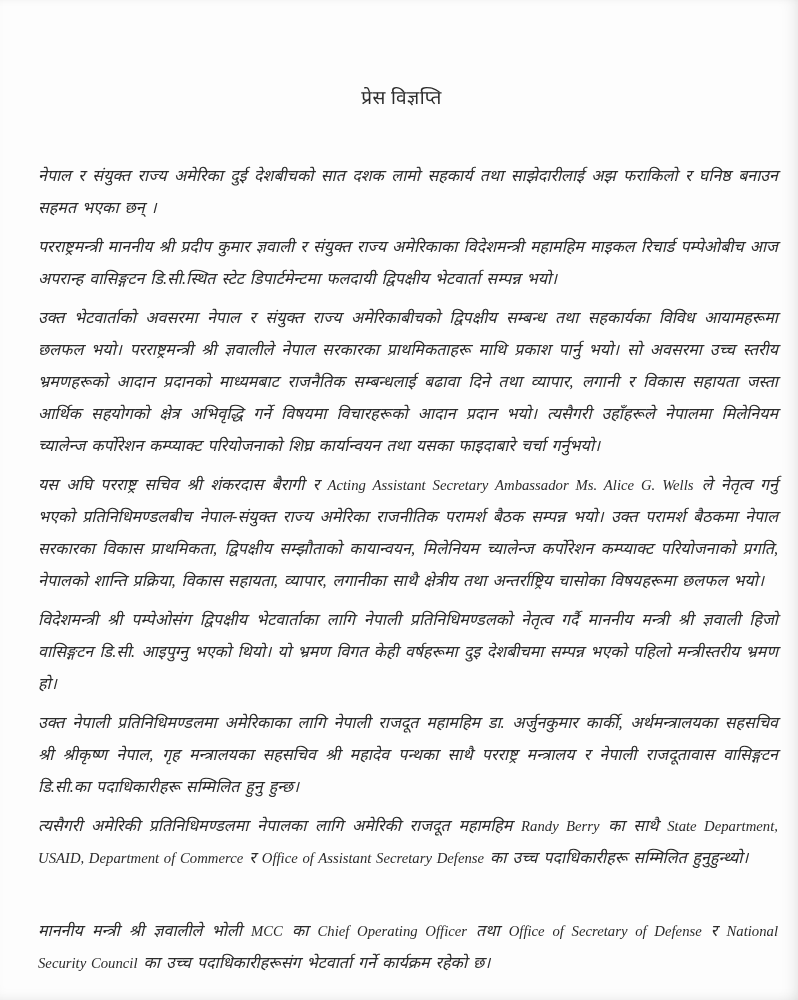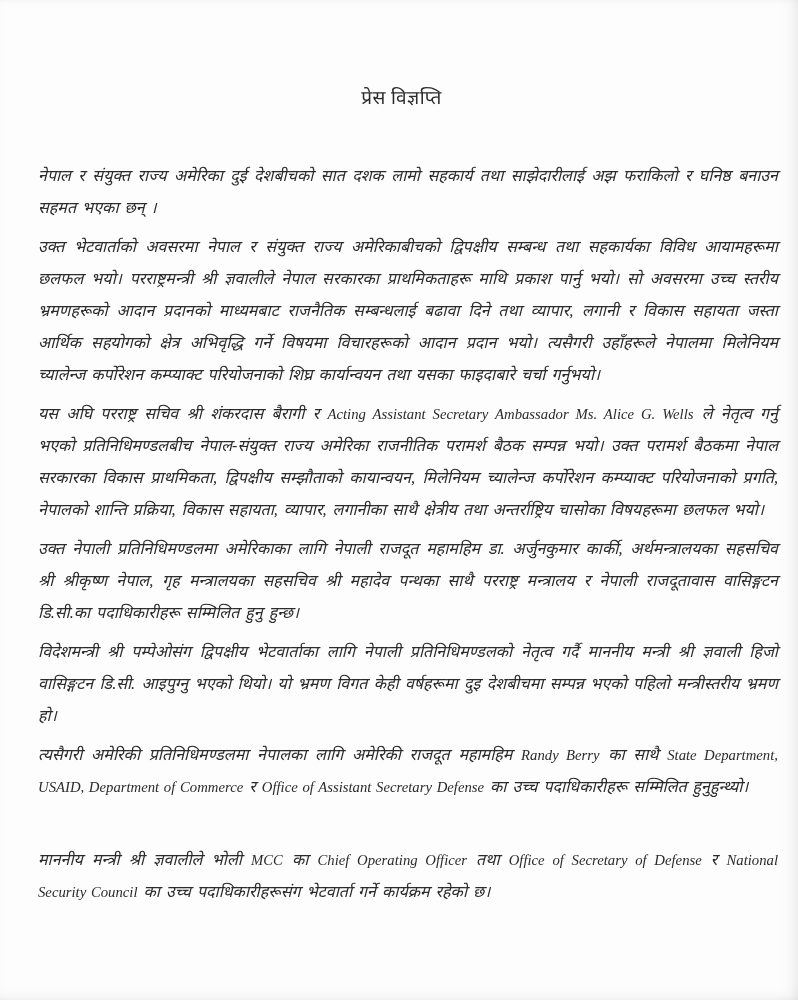--- a/index.html
+++ b/index.html
@@ -72,23 +72,24 @@
   }
 </style>
 </head>
 <body>
 
 <div class="page" style="background: rgb(253, 253, 253); color: rgb(43, 43, 43);">
   <h1 class="doc-title">प्रेस विज्ञप्ति</h1>
 
   <div class="content">
       <p class="para"><span class="ne">नेपाल र संयुक्त राज्य अमेरिका दुई देशबीचको सात दशक लामो सहकार्य तथा साझेदारीलाई अझ फराकिलो र घनिष्ठ बनाउन सहमत भएका छन् ।</span></p>
+      <p class="para"><span class="ne">परराष्ट्रमन्त्री माननीय श्री प्रदीप कुमार ज्ञवाली र संयुक्त राज्य अमेरिकाका विदेशमन्त्री महामहिम माइकल रिचार्ड पम्पेओबीच आज अपरान्ह वासिङ्गटन डि.सी.स्थित स्टेट डिपार्टमेन्टमा फलदायी द्विपक्षीय भेटवार्ता सम्पन्न भयो।</span></p>
       <p class="para"><span class="ne">उक्त भेटवार्ताको अवसरमा नेपाल र संयुक्त राज्य अमेरिकाबीचको द्विपक्षीय सम्बन्ध तथा सहकार्यका विविध आयामहरूमा छलफल भयो। परराष्ट्रमन्त्री श्री ज्ञवालीले नेपाल सरकारका प्राथमिकताहरू माथि प्रकाश पार्नु भयो। सो अवसरमा उच्च स्तरीय भ्रमणहरूको आदान प्रदानको माध्यमबाट राजनैतिक सम्बन्धलाई बढावा दिने तथा व्यापार, लगानी र विकास सहायता जस्ता आर्थिक सहयोगको क्षेत्र अभिवृद्धि गर्ने विषयमा विचारहरूको आदान प्रदान भयो। त्यसैगरी उहाँहरूले नेपालमा मिलेनियम च्यालेन्ज कर्पोरेशन कम्प्याक्ट परियोजनाको शिघ्र कार्यान्वयन तथा यसका फाइदाबारे चर्चा गर्नुभयो।</span></p>
       <p class="para"><span class="ne">यस अघि परराष्ट्र सचिव श्री शंकरदास बैरागी र </span><span class="en">Acting Assistant Secretary Ambassador Ms. Alice G. Wells</span><span class="ne"> ले नेतृत्व गर्नु भएको प्रतिनिधिमण्डलबीच नेपाल-संयुक्त राज्य अमेरिका राजनीतिक परामर्श बैठक सम्पन्न भयो। उक्त परामर्श बैठकमा नेपाल सरकारका विकास प्राथमिकता, द्विपक्षीय सम्झौताको कायान्वयन, मिलेनियम च्यालेन्ज कर्पोरेशन कम्प्याक्ट परियोजनाको प्रगति, नेपालको शान्ति प्रक्रिया, विकास सहायता, व्यापार, लगानीका साथै क्षेत्रीय तथा अन्तर्राष्ट्रिय चासोका विषयहरूमा छलफल भयो।</span></p>
+      <p class="para"><span class="ne">विदेशमन्त्री श्री पम्पेओसंग द्विपक्षीय भेटवार्ताका लागि नेपाली प्रतिनिधिमण्डलको नेतृत्व गर्दै माननीय मन्त्री श्री ज्ञवाली हिजो वासिङ्गटन डि.सी. आइपुग्नु भएको थियो। यो भ्रमण विगत केही वर्षहरूमा दुइ देशबीचमा सम्पन्न भएको पहिलो मन्त्रीस्तरीय भ्रमण हो।</span></p>
       <p class="para"><span class="ne">उक्त नेपाली प्रतिनिधिमण्डलमा अमेरिकाका लागि नेपाली राजदूत महामहिम डा. अर्जुनकुमार कार्की, अर्थमन्त्रालयका सहसचिव श्री श्रीकृष्ण नेपाल, गृह मन्त्रालयका सहसचिव श्री महादेव पन्थका साथै परराष्ट्र मन्त्रालय र नेपाली राजदूतावास वासिङ्गटन डि.सी.का पदाधिकारीहरू सम्मिलित हुनु हुन्छ।</span></p>
-      <p class="para"><span class="ne">विदेशमन्त्री श्री पम्पेओसंग द्विपक्षीय भेटवार्ताका लागि नेपाली प्रतिनिधिमण्डलको नेतृत्व गर्दै माननीय मन्त्री श्री ज्ञवाली हिजो वासिङ्गटन डि.सी. आइपुग्नु भएको थियो। यो भ्रमण विगत केही वर्षहरूमा दुइ देशबीचमा सम्पन्न भएको पहिलो मन्त्रीस्तरीय भ्रमण हो।</span></p>
       <p class="para"><span class="ne">त्यसैगरी अमेरिकी प्रतिनिधिमण्डलमा नेपालका लागि अमेरिकी राजदूत महामहिम </span><span class="en">Randy Berry</span><span class="ne"> का साथै </span><span class="en">State Department, USAID, Department of Commerce</span><span class="ne"> र </span><span class="en">Office of Assistant Secretary Defense</span><span class="ne"> का उच्च पदाधिकारीहरू सम्मिलित हुनुहुन्थ्यो।</span></p>
       <p class="para"><span class="ne">माननीय मन्त्री श्री ज्ञवालीले भोली </span><span class="en">MCC</span><span class="ne"> का </span><span class="en">Chief Operating Officer</span><span class="ne"> तथा </span><span class="en">Office of Secretary of Defense</span><span class="ne"> र </span><span class="en">National Security Council</span><span class="ne"> का उच्च पदाधिकारीहरूसंग भेटवार्ता गर्ने कार्यक्रम रहेको छ।</span></p>
     </div>
 
   <div class="footer">
   </div>
 </div>
 
 </body></html>

